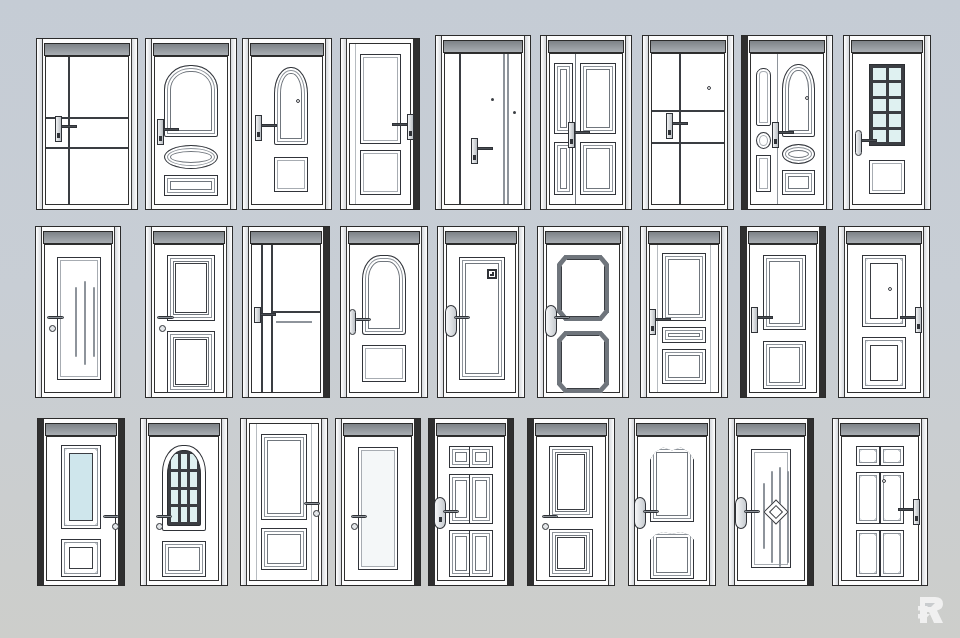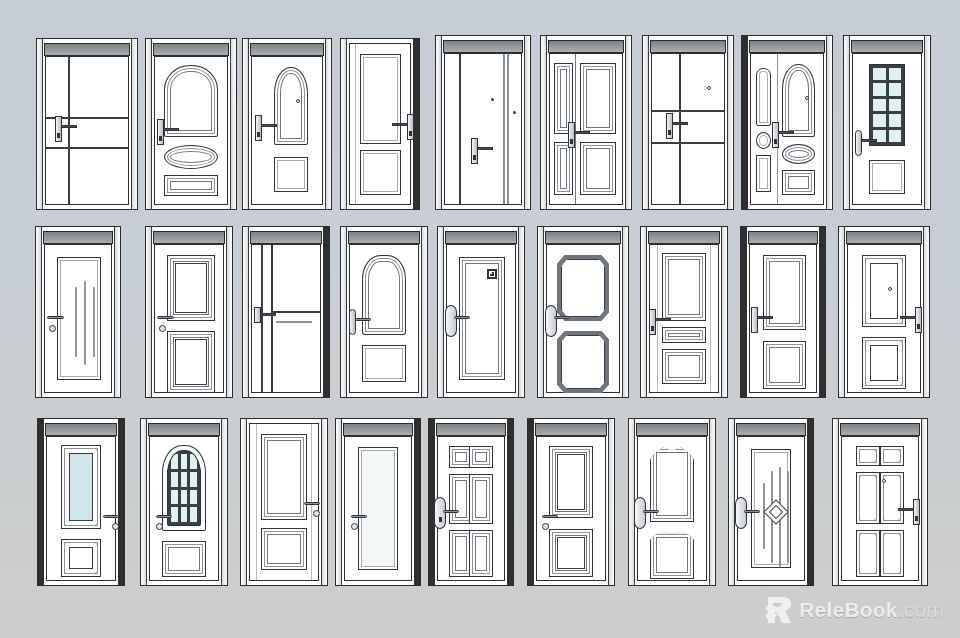--- a/index.html
+++ b/index.html
@@ -718,14 +718,13 @@
 
 </div>
 
 <div id="watermark">
   <svg class="wm-logo" viewBox="0 0 26 28" aria-hidden="true">
     <path d="M2 1 L17 1 Q25 1 25 8 Q25 13 19 14.5 L25 27 L16 27 L11 16 L9 16 L9 27 L2 27 Z" fill="#f0f0f0"></path>
     <path d="M7 7 L17 7 L13 11 L7 11 Z" fill="#c9ccce"></path>
     <path d="M0 10 L10 10 L6 14.5 L0 14.5 Z" fill="#f0f0f0"></path>
     <path d="M0 18 L12 18 L8 22.5 L0 22.5 Z" fill="#f0f0f0"></path>
   </svg>
-  <div class="wm-text"><span>ReleBook</span><span class="tld">.com</span></div>
 </div>
 
 </body></html>

